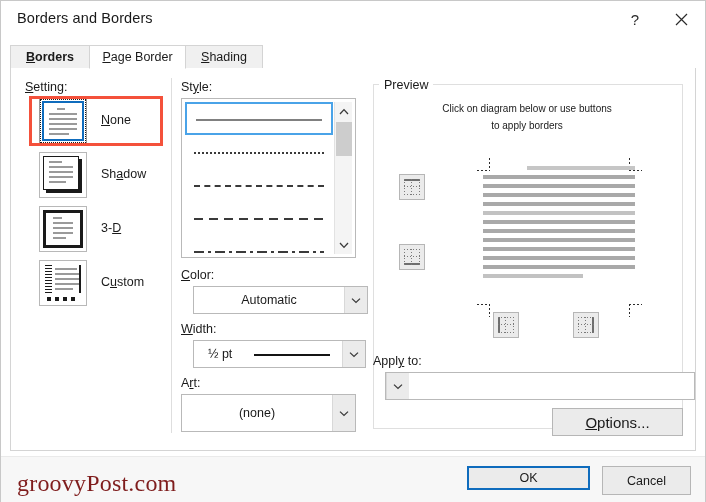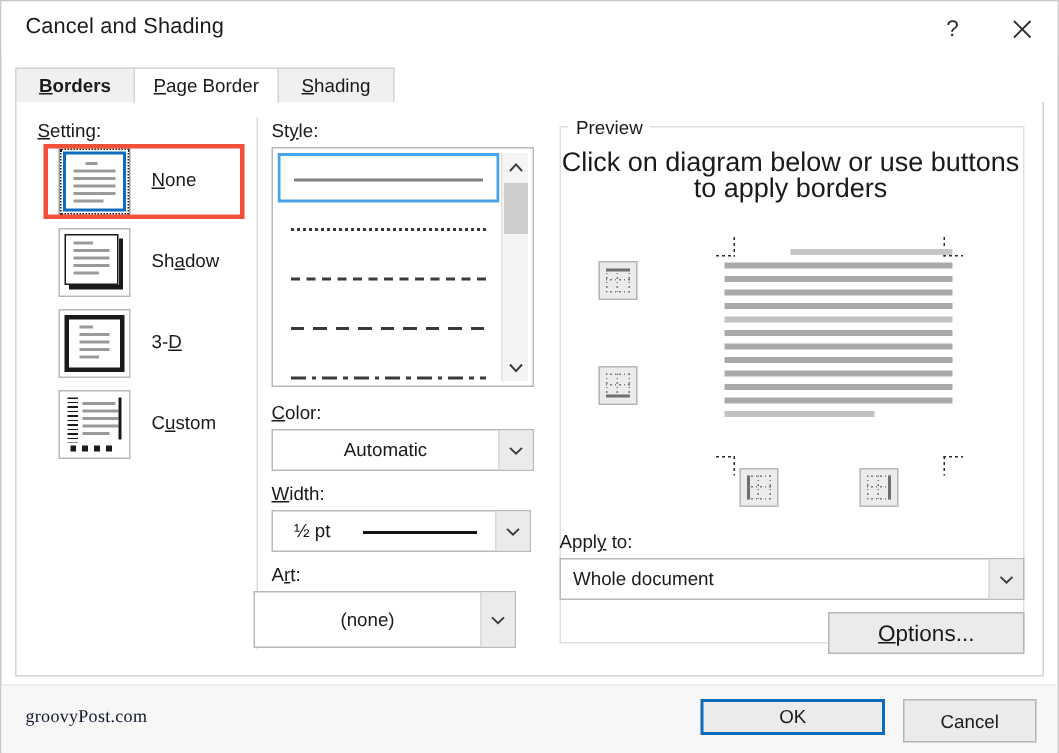--- a/index.html
+++ b/index.html
@@ -139,21 +139,21 @@
   }
   .vscroll .arrow.up{top:0;}
   .vscroll .arrow.down{bottom:0;}
   .vscroll .thumb{
     position:absolute;left:1px;top:20px;width:16px;height:34px;background:#cdcdcd;
   }
   
   .combo{
     position:absolute;box-sizing:border-box;height:28px;
     background:#ffffff;border:1px solid #b9b9b9;
-    display:flex;align-items:center;cursor:default;
+    display:flex;align-items:center;cursor:default;margin-left:12px;
   }
   .combo .val{
     flex:1;text-align:center;font-size:12.5px;color:#1a1a1a;
     padding:0 4px;white-space:nowrap;overflow:hidden;
   }
   .combo .val.leftalign{text-align:left;padding-left:8px;}
   .combo .arrowbtn{
     width:22px;height:100%;flex:0 0 22px;background:#ebebeb;
     border-left:1px solid #d8d8d8;
     display:flex;align-items:center;justify-content:center;
@@ -181,21 +181,21 @@
   .group-title{
     position:absolute;left:6px;top:-8px;background:#ffffff;padding:0 5px;
     font-size:12.5px;color:#1a1a1a;z-index:2;
   }
   .group-box{
     position:absolute;left:0;top:-2px;width:310px;height:345px;
     box-sizing:border-box;border:1px solid #dfdfdf;
   }
   .prev-hint{
     position:absolute;left:0;top:14px;width:308px;text-align:center;
-    font-size:18px;line-height:17px;color:#1a1a1a;
+    font-size:10px;line-height:17px;color:#1a1a1a;
   }
   .diagram{position:absolute;left:0;top:62px;width:310px;height:190px;}
   .doc-lines{position:absolute;left:110px;top:18px;width:152px;height:134px;}
   .doc-lines .dl{position:absolute;left:0;width:152px;height:4px;background:#a9a9a9;}
   .doc-lines .dl.indent{left:44px;width:108px;background:#c6c6c6;}
   .doc-lines .dl.tail{width:100px;}
   .doc-lines .dl.light{background:#c2c2c2;}
   .corner{position:absolute;width:13px;height:13px;}
   .corner i{position:absolute;background:#2b2b2b;}
   .corner .h{height:1px;width:13px;}
@@ -225,42 +225,42 @@
     font-size:15px;color:#1a1a1a;cursor:default;
     font-family:"Liberation Sans",sans-serif;
   }
   #options-button{left:179px;top:322px;width:131px;}
   
   .footer{
     position:absolute;left:0;top:455px;width:704px;height:46px;
     background:#f7f7f7;border-top:1px solid #eaeaea;
   }
   .watermark{
-    position:absolute;left:16px;top:13px;font-size:12px;
+    position:absolute;left:16px;top:13px;font-size:24px;
     font-family:"Liberation Serif","DejaVu Serif",serif;
-    color:#0f172a;letter-spacing:.2px;
+    color:#7f1d1d;letter-spacing:.2px;
   }
   #ok-button{
     position:absolute;left:466px;top:9px;width:123px;height:24px;
     box-sizing:border-box;background:#ebebeb;border:2px solid #0f6cbd;
     display:flex;align-items:center;justify-content:center;font-size:12.5px;cursor:default;
   }
   #cancel-button{
     position:absolute;left:601px;top:9px;width:89px;height:29px;
     box-sizing:border-box;background:#ebebeb;border:1px solid #b6b6b6;
     display:flex;align-items:center;justify-content:center;font-size:12.5px;cursor:default;
   }
 </style>
 </head>
 <body>
 
 <div class="dialog">
 
   <div class="titlebar">
-    <div class="title-text">Cancel and Shading</div>
+    <div class="title-text">Borders and Borders</div>
     <div class="tb-btn tb-help">
       <span>?</span>
     </div>
     <div class="tb-btn tb-close">
       <span>
         <svg width="13" height="13" viewBox="0 0 13 13">
             <path d="M1 1 L12 12 M12 1 L1 12" stroke="#2b2b2b" stroke-width="1.2" fill="none"></path>
           </svg>
       </span>
     </div>
@@ -497,21 +497,20 @@
             <div class="gh" style="top:0;"></div>
             <div class="gh" style="top:15px;"></div>
             <div class="gh" style="top:7px;"></div>
             <div class="gv" style="left:7px;"></div>
           </div>
         </div>
       </div>
 
       <div class="lbl" id="applyto-label">Appl<u>y</u> to:</div>
       <div class="combo" id="applyto-combo">
-        <div class="val leftalign">Whole document</div>
         <div class="arrowbtn">
           <svg class="chev" width="10" height="7" viewBox="0 0 10 7">
               <path d="M1 1.6 L5 5.4 L9 1.6" stroke="#3a3a3a" stroke-width="1.3" fill="none"></path>
             </svg>
         </div>
       </div>
 
       <div class="pushbtn" id="options-button">
         <span><u>O</u>ptions...</span>
       </div>

